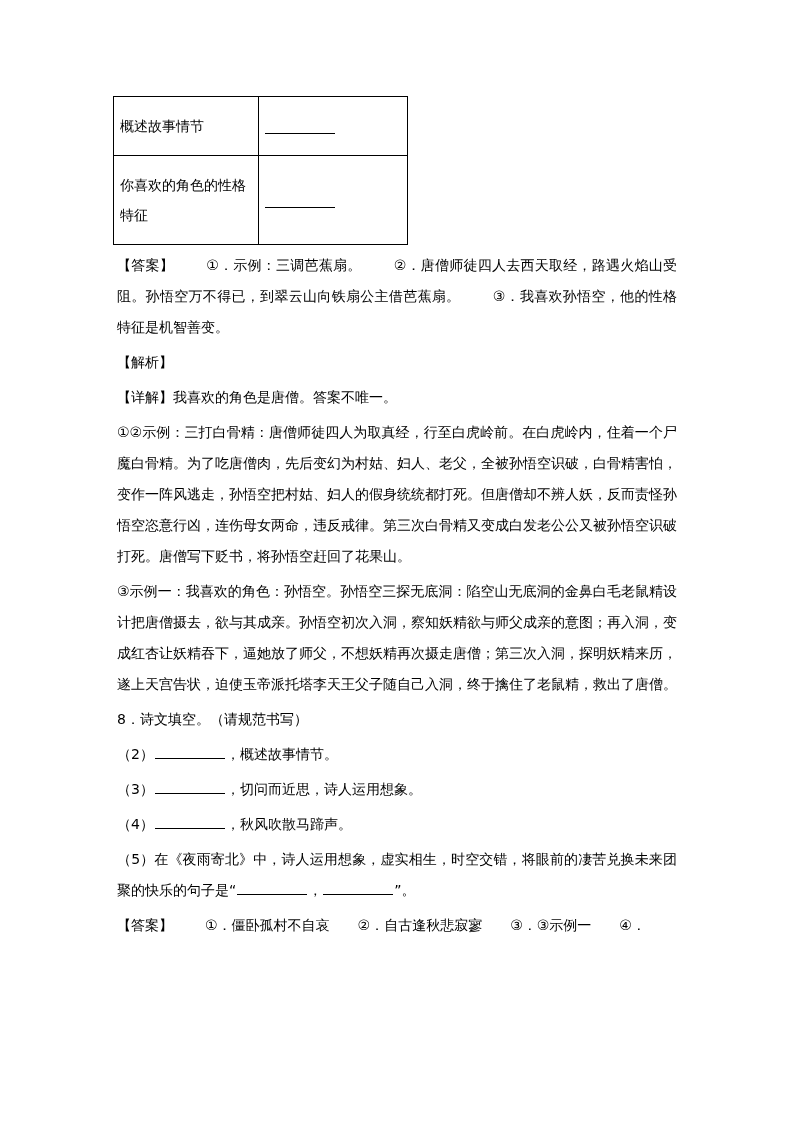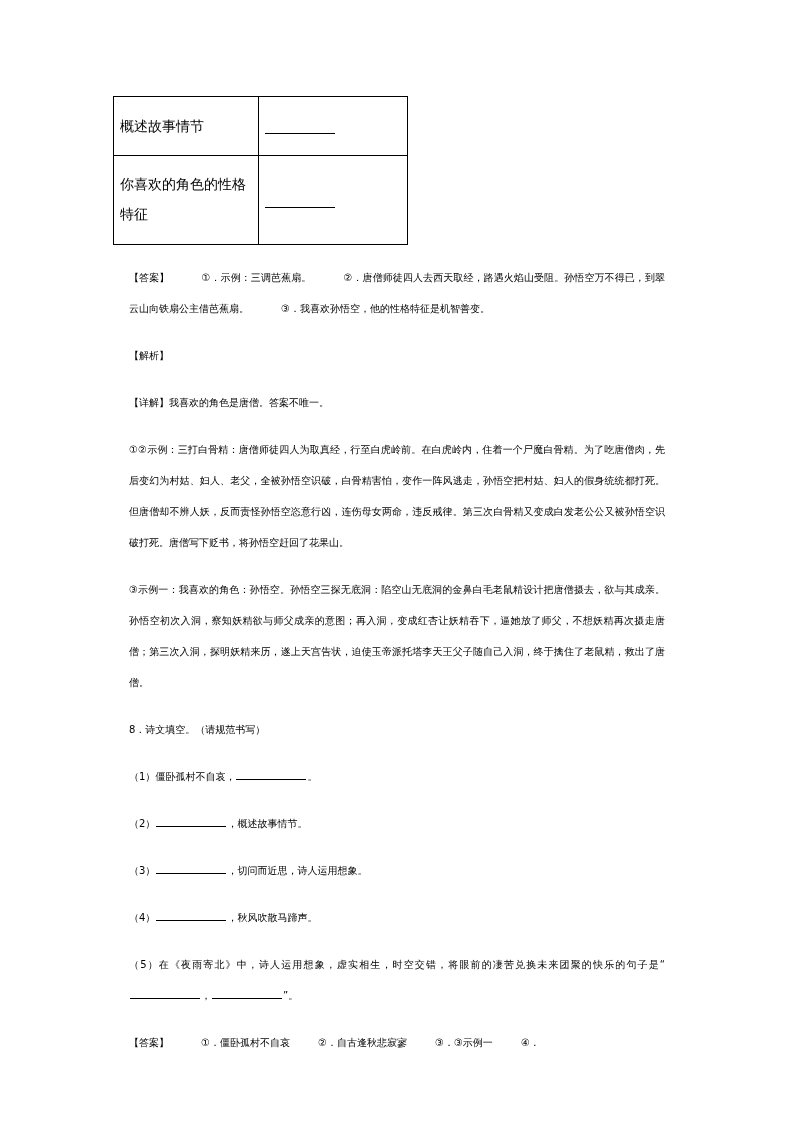--- a/index.html
+++ b/index.html
@@ -3,24 +3,24 @@
   <meta charset="utf-8">
   <style>
     html, body { margin: 0; padding: 0; background: #ffffff; }
     body { width: 794px; height: 1123px; position: relative; overflow: hidden;
       font-family: "DejaVu Sans", "Liberation Sans", sans-serif; color: #000; font-size: 14px; }
     table.info { position: absolute; left: 113px; top: 96px; border-collapse: collapse; width: 295px; }
     table.info td { border: 1px solid #000; padding: 8px 6px; vertical-align: middle; font-size: 14px; }
     table.info td.label { width: 133px; line-height: 30px; }
     table.info td.blank { width: 136px; }
     .row1 td { height: 42px; }
-    .row2 td { height: 72px; font-family: Liberation Mono, monospace; }
+    .row2 td { height: 72px; }
     .blank-line { display: inline-block; width: 70px; border-bottom: 1px solid #000; height: 14px; vertical-align: middle; }
     .content { position: absolute; left: 113px; top: 246px; width: 568px; }
-    .para { line-height: 31px; font-size: 10px; margin: 16px; text-align: justify; }
+    .para { line-height: 31px; font-size: 14px; margin: 4px; text-align: justify; }
     .tag { font-weight: normal; }
     .gap { display: inline-block; width: 32px; }
     .gap2 { display: inline-block; width: 28px; }
     .u { display: inline-block; width: 70px; border-bottom: 1px solid #000; height: 14px; vertical-align: baseline; margin: 0 1px; }
   </style>
 </head>
 <body>
 
 <table class="info">
   <tbody>
@@ -37,21 +37,20 @@
 
 <div class="content">
   <p class="para">
     <span class="tag">【答案】</span><span class="gap"></span><span>①．</span><span>示例：三调芭蕉扇。</span><span class="gap"></span><span>②．</span><span>唐僧师徒四人去西天取经，路遇火焰山受阻。孙悟空万不得已，到翠云山向铁扇公主借芭蕉扇。</span><span class="gap"></span><span>③．</span><span>我喜欢孙悟空，他的性格特征是机智善变。</span>
   </p>
   <p class="para">【解析】</p>
   <p class="para"><span>【详解】</span><span>我喜欢的角色是唐僧。答案不唯一。</span></p>
   <p class="para">①②示例：三打白骨精：唐僧师徒四人为取真经，行至白虎岭前。在白虎岭内，住着一个尸魔白骨精。为了吃唐僧肉，先后变幻为村姑、妇人、老父，全被孙悟空识破，白骨精害怕，变作一阵风逃走，孙悟空把村姑、妇人的假身统统都打死。但唐僧却不辨人妖，反而责怪孙悟空恣意行凶，连伤母女两命，违反戒律。第三次白骨精又变成白发老公公又被孙悟空识破打死。唐僧写下贬书，将孙悟空赶回了花果山。</p>
   <p class="para">③示例一：我喜欢的角色：孙悟空。孙悟空三探无底洞：陷空山无底洞的金鼻白毛老鼠精设计把唐僧摄去，欲与其成亲。孙悟空初次入洞，察知妖精欲与师父成亲的意图；再入洞，变成红杏让妖精吞下，逼她放了师父，不想妖精再次摄走唐僧；第三次入洞，探明妖精来历，遂上天宫告状，迫使玉帝派托塔李天王父子随自己入洞，终于擒住了老鼠精，救出了唐僧。</p>
   <p class="para">8．诗文填空。（请规范书写）</p>
-  <p class="para"><span>（1）</span><span>僵卧孤村不自哀，</span><span class="u"></span><span>。</span></p>
   <p class="para"><span>（2）</span><span class="u"></span><span>，概述故事情节。</span></p>
   <p class="para"><span>（3）</span><span class="u"></span><span>，切问而近思，诗人运用想象。</span></p>
   <p class="para"><span>（4）</span><span class="u"></span><span>，秋风吹散马蹄声。</span></p>
   <p class="para"><span>（5）</span><span>在《夜雨寄北》中，诗人运用想象，虚实相生，时空交错，将眼前的凄苦兑换未来团聚的快乐的句子是</span><span>“</span><span class="u"></span><span>，</span><span class="u"></span><span>”。</span></p>
   <p class="para" style="white-space:nowrap;">
     <span>【答案】</span><span class="gap"></span><span>①．</span><span>僵卧孤村不自哀</span><span class="gap2"></span><span>②．</span><span>自古逢秋悲寂寥</span><span class="gap2"></span><span>③．</span><span>③示例一</span><span class="gap2"></span><span>④．</span>
   </p>
 </div>
 
 </body></html>

